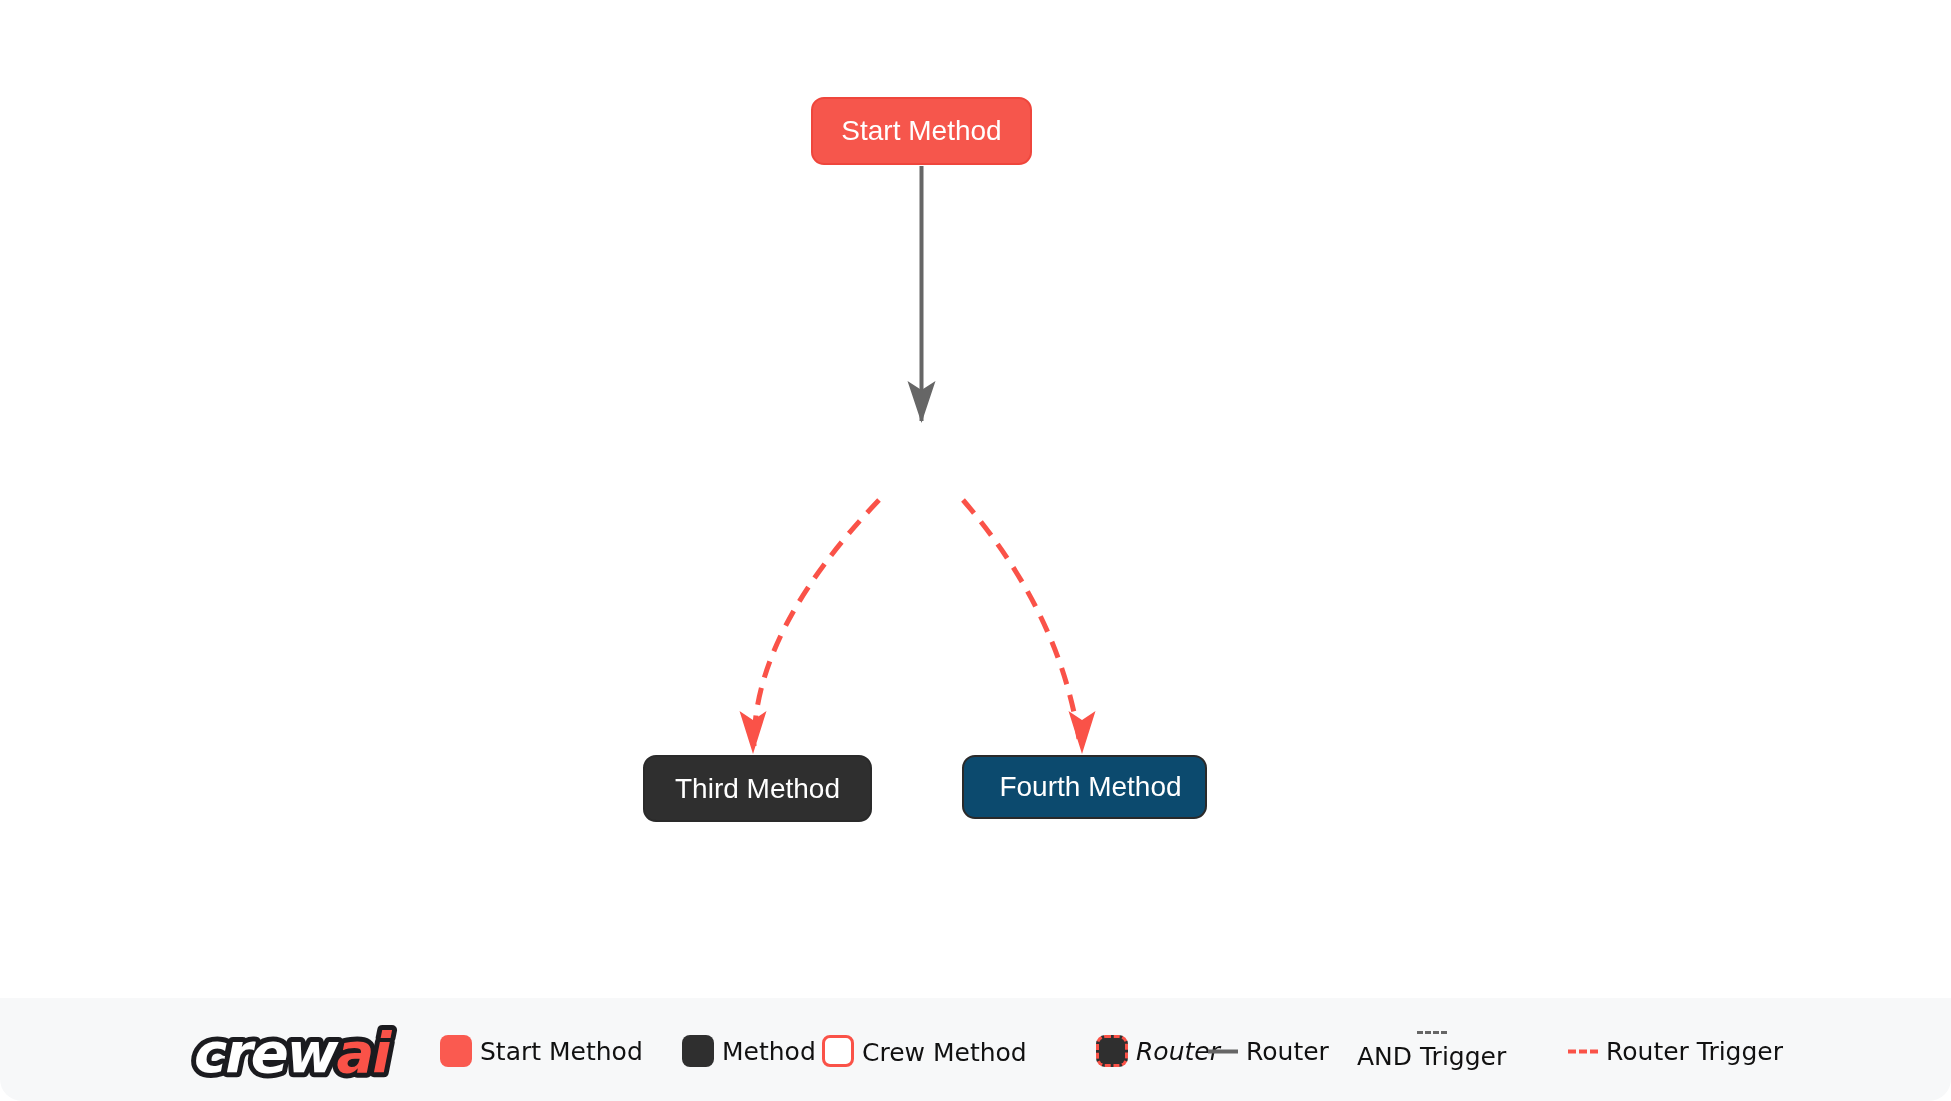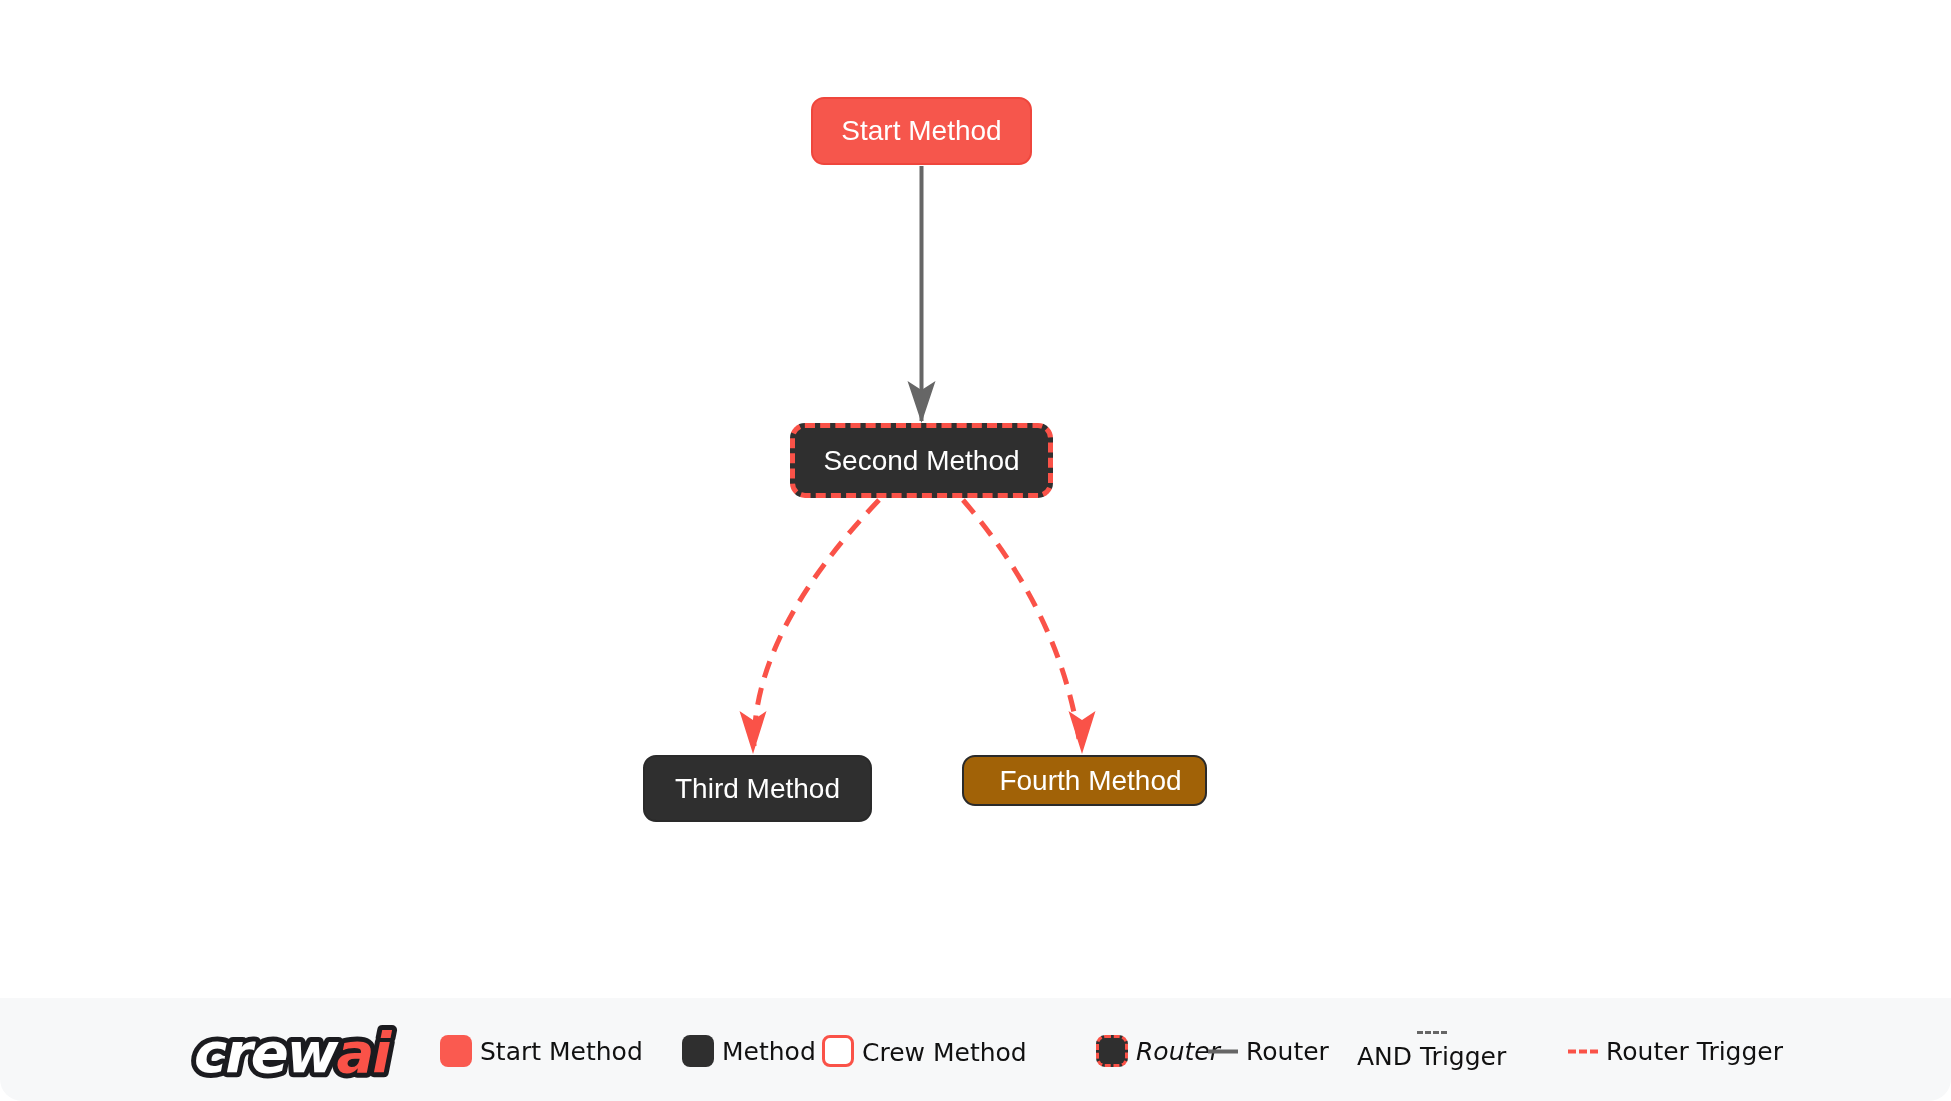--- a/index.html
+++ b/index.html
@@ -20,22 +20,22 @@
   }
   .node-router{
     left:790px;top:423px;width:263px;height:75px;
     background:#2f2f2f;border:5px dashed #fa5248;border-radius:15px;
   }
   .node-method-third{
     left:643px;top:755px;width:229px;height:67px;
     background:#2f2f2f;border:2px solid #2a2a2a;
   }
   .node-method-fourth{
-    left:962px;top:755px;width:245px;height:51px;
-    background:#a16207;border:2px solid #2a2a2a;padding-left:12px;
+    left:962px;top:755px;width:245px;height:64px;
+    background:#0c4a6e;border:2px solid #2a2a2a;padding-left:12px;
   }
   .footer{
     position:absolute;left:0;bottom:0;width:1951px;height:103px;
     background:#f7f8f9;z-index:3;
   }
   .logo-svg{position:absolute;left:186px;top:14px;}
   .legend-item{
     position:absolute;top:53px;transform:translateY(-50%);
     display:flex;align-items:center;gap:8px;
     font-family:"DejaVu Sans",sans-serif;font-size:25px;color:#111111;
@@ -67,23 +67,20 @@
     <path d="M753 754 L766.5 711 L753 720 L739.5 711 Z" fill="#fa5248" stroke="none"></path>
 
     <path d="M963 500 Q1062 615 1080 746" stroke="#fa5248" stroke-width="5" stroke-dasharray="17 11" fill="none"></path>
     <path d="M1082 754 L1095.5 711 L1082 720 L1068.5 711 Z" fill="#fa5248" stroke="none"></path>
   </svg>
 
   <div class="node node-start">
     <span>Start Method</span>
   </div>
 
-  <div class="node node-router">
-    <span>Second Method</span>
-  </div>
 
   <div class="node node-method-third">
     <span>Third Method</span>
   </div>
 
   <div class="node node-method-fourth">
     <span>Fourth Method</span>
   </div>
 
   <div class="footer">

